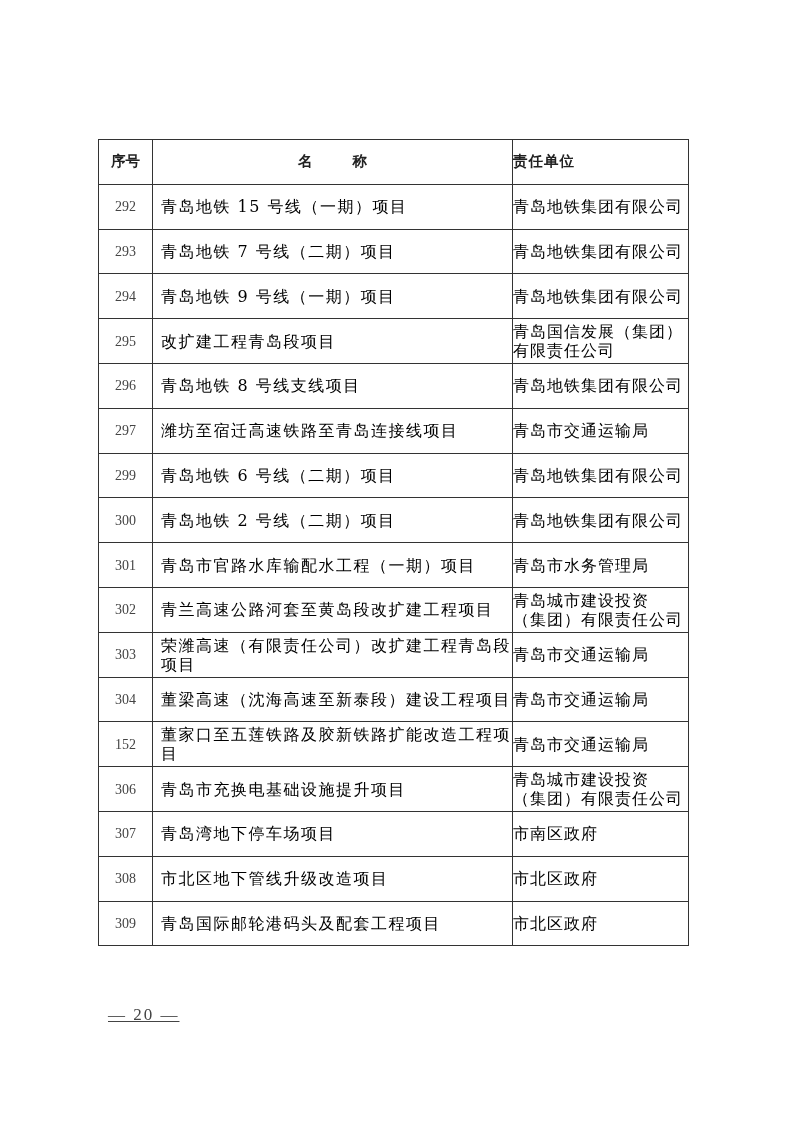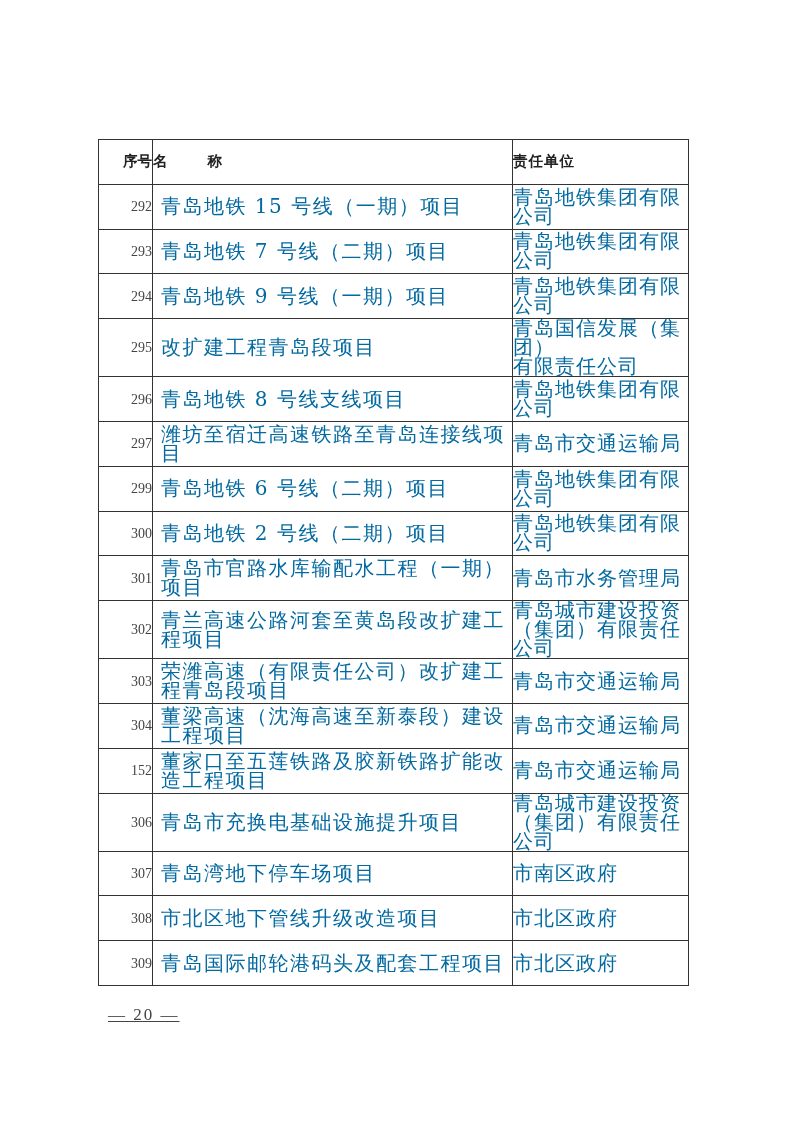--- a/index.html
+++ b/index.html
@@ -4,27 +4,27 @@
 <style>
   html, body { margin: 0; padding: 0; background: #ffffff; }
   body { width: 794px; height: 1123px; position: relative; overflow: hidden;
          font-family: "DejaVu Serif", "Liberation Serif", serif; color: #222; }
   .page-table {
     position: absolute; left: 98px; top: 139px;
     width: 588px; border-collapse: collapse; table-layout: fixed;
   }
   .page-table td, .page-table th {
     border: 1px solid #333; padding: 0; height: 43.8px;
-    font-size: 20px; line-height: 19px; font-weight: normal; color: #0369a1;
+    font-size: 16px; line-height: 19px; font-weight: normal; color: #000000;
   }
   .page-table th { font-family: "DejaVu Sans", "Liberation Sans", sans-serif; font-weight: bold; font-size: 14.5px; color: #222; }
-  .col-no { width: 53px; text-align: right; }
+  .col-no { width: 53px; text-align: center; }
   .col-name { width: 359px; text-align: left; padding-left: 8px !important; letter-spacing: 1.5px; }
   .col-unit { width: 175px; text-align: left; letter-spacing: 1px; }
-  th.col-name { text-align: left; padding-left: 0 !important; letter-spacing: 0; margin-left: 48px; }
+  th.col-name { text-align: center; padding-left: 0 !important; letter-spacing: 0; margin-left: 48px; }
   .hdr-gap { display: inline-block; width: 40px; }
   td.col-no { font-family: "Liberation Serif", "DejaVu Serif", serif; font-size: 14px; color: #444; }
   .unit-line { display: block; }
   .page-number {
     position: absolute; left: 108px; top: 1005px;
     font-family: "Liberation Serif", "DejaVu Serif", serif; font-size: 17px; color: #444;
     letter-spacing: 2px;
     text-decoration: underline;
   }
 </style>

